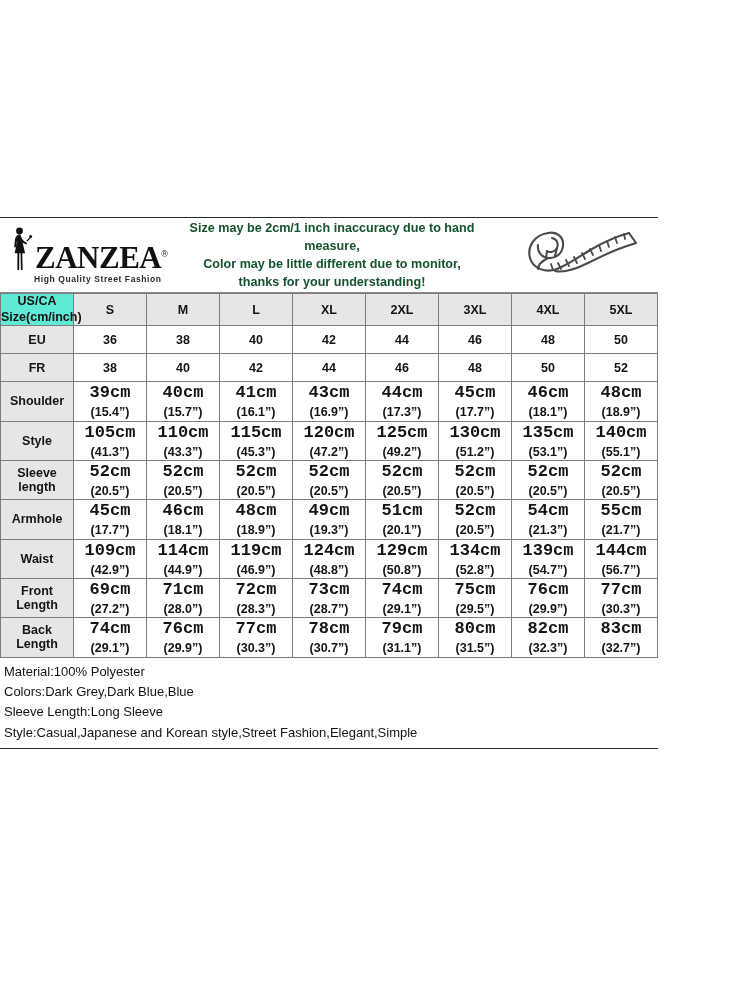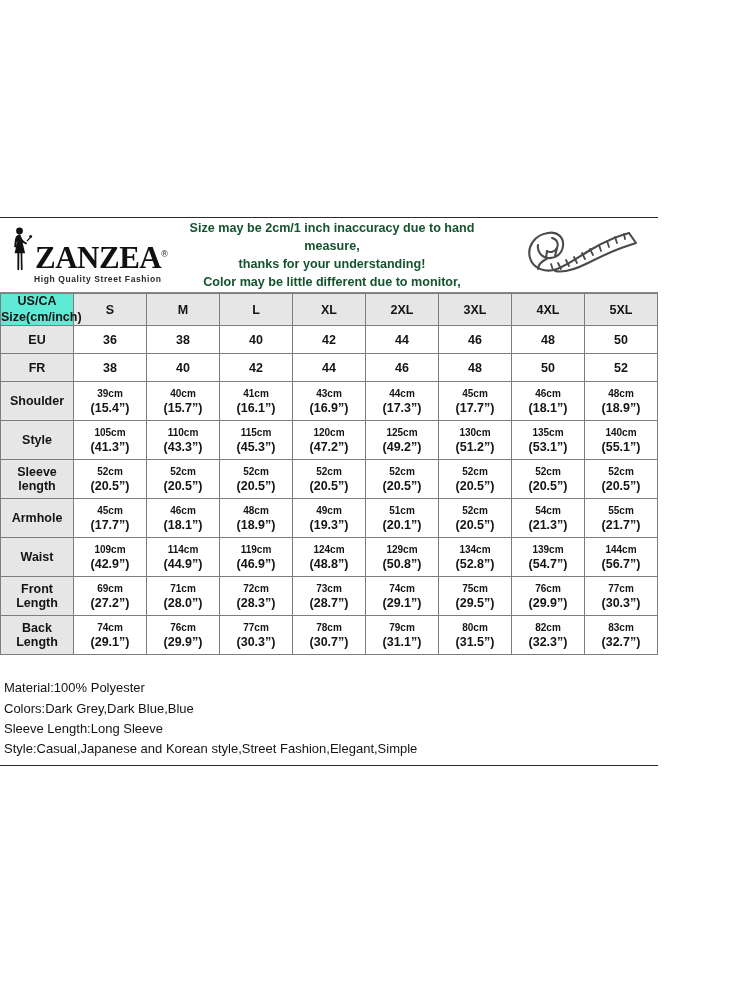--- a/index.html
+++ b/index.html
@@ -131,28 +131,27 @@
     margin-left: 33px;
   }
   tr.sz-row td { height: 27px; }
   tr.meas-row td { height: 38px; }
 
   .cm, .inch {
     display: block;
     line-height: 1.3;
     font-weight: bold;
   }
-  .cm { font-size: 10px; }
+  .cm { font-size: 17px; font-family: Liberation Mono, monospace; }
   .inch { font-size: 12.5px; }
 
   
   .specs {
     padding: 4px 4px 5px 4px;
     background: #ffffff;
-    margin-top: 19px;
   }
   .specs div {
     font-size: 13px;
     line-height: 1.57;
     color: #141414;
     white-space: nowrap;
   }
 </style>
 </head>
 <body>
@@ -173,22 +172,22 @@
             </g>
           </svg>
         </span>
         <span class="logo-word"><span>ZANZEA</span><span class="logo-reg">®</span></span>
       </div>
       <div class="logo-tag">High Quality Street Fashion</div>
     </div>
 
     <div class="notice-cell">
       <div>Size may be 2cm/1 inch inaccuracy due to hand measure,</div>
+      <div>Color may be little different due to monitor,</div>
       <div>thanks for your understanding!</div>
-      <div>Color may be little different due to monitor,</div>
     </div>
 
     <div class="tape-cell">
       <span>
         <svg width="118" height="56" viewBox="0 0 118 56" xmlns="http://www.w3.org/2000/svg">
           <g fill="none" stroke="#4a4a4a" stroke-width="2.1" stroke-linejoin="round" stroke-linecap="round">
             <path d="M24 8 C10 10 3 22 6 33 C9 44 22 48 33 44 C44 40 56 31 68 24 C80 17 94 11 105 8"></path>
             <path d="M105 8 L112 18 L100 22 C88 26 76 32 64 38 C52 44 40 48 31 46"></path>
             <path d="M24 8 C33 6 40 12 39 21 C38 29 31 34 24 33 C17 32 13 26 14 20"></path>
             <path d="M24 33 C18 36 14 40 14 44"></path>

